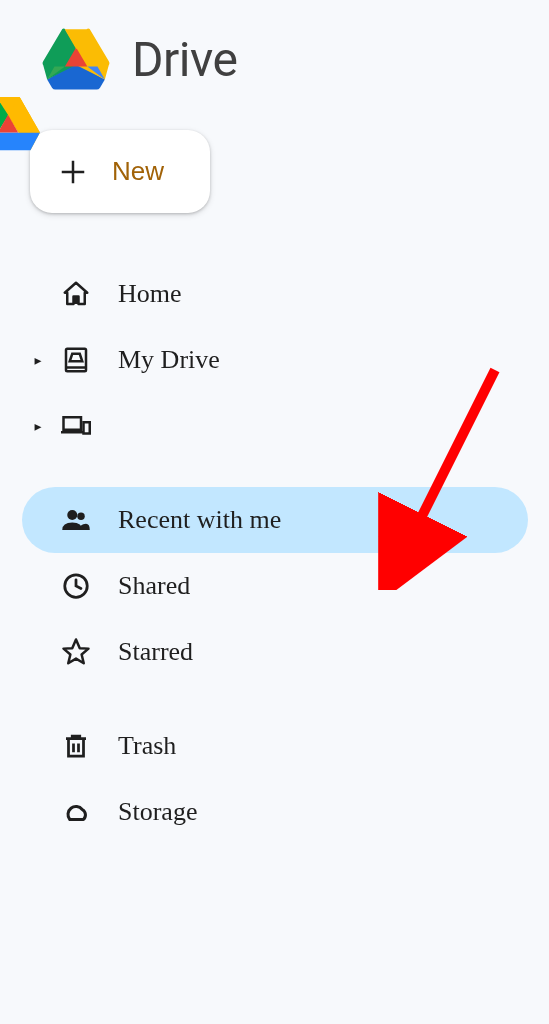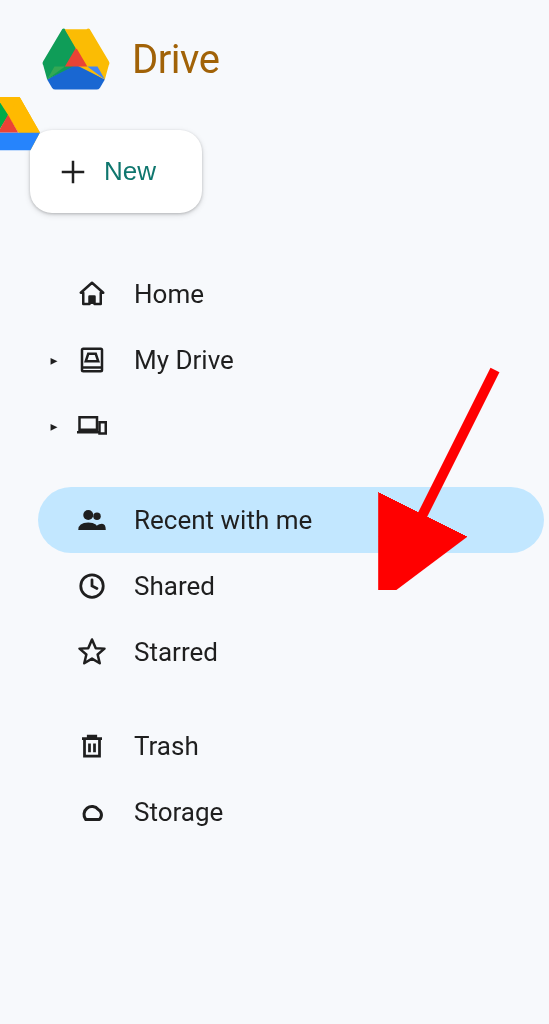--- a/index.html
+++ b/index.html
@@ -16,47 +16,48 @@
       display: flex;
       align-items: center;
       padding: 28px 0 0 42px;
       gap: 22px;
     }
     .drive-logo {
       width: 68px;
       height: 62px;
     }
     .app-title {
-      font-size: 40px;
+      font-size: 48px;
       font-weight: 400;
-      color: #a16207;
+      color: #404040;
       letter-spacing: -0.5px;
     }
     .new-button {
       margin: 40px 0 0 30px;
       background: #fff;
       border: none;
       border-radius: 22px;
       padding: 26px 46px 26px 28px;
       display: flex;
       align-items: center;
-      gap: 16px;
+      gap: 24px;
       font-size: 26px;
       font-weight: 500;
-      color: #0f766e;
+      color: #a16207;
       box-shadow: 0 1px 3px rgba(0,0,0,0.2), 0 2px 6px rgba(0,0,0,0.12);
       cursor: pointer;
     }
     .plus-icon {
       width: 30px;
       height: 30px;
     }
     .nav {
       margin-top: 48px;
-      padding-left: 38px;
+      padding-left: 22px;
+      font-family: Liberation Serif, serif;
     }
     .nav-group { margin-bottom: 28px; }
     .nav-item {
       display: flex;
       align-items: center;
       height: 66px;
       border-radius: 40px;
       padding-left: 10px;
       cursor: pointer;
       position: relative;

